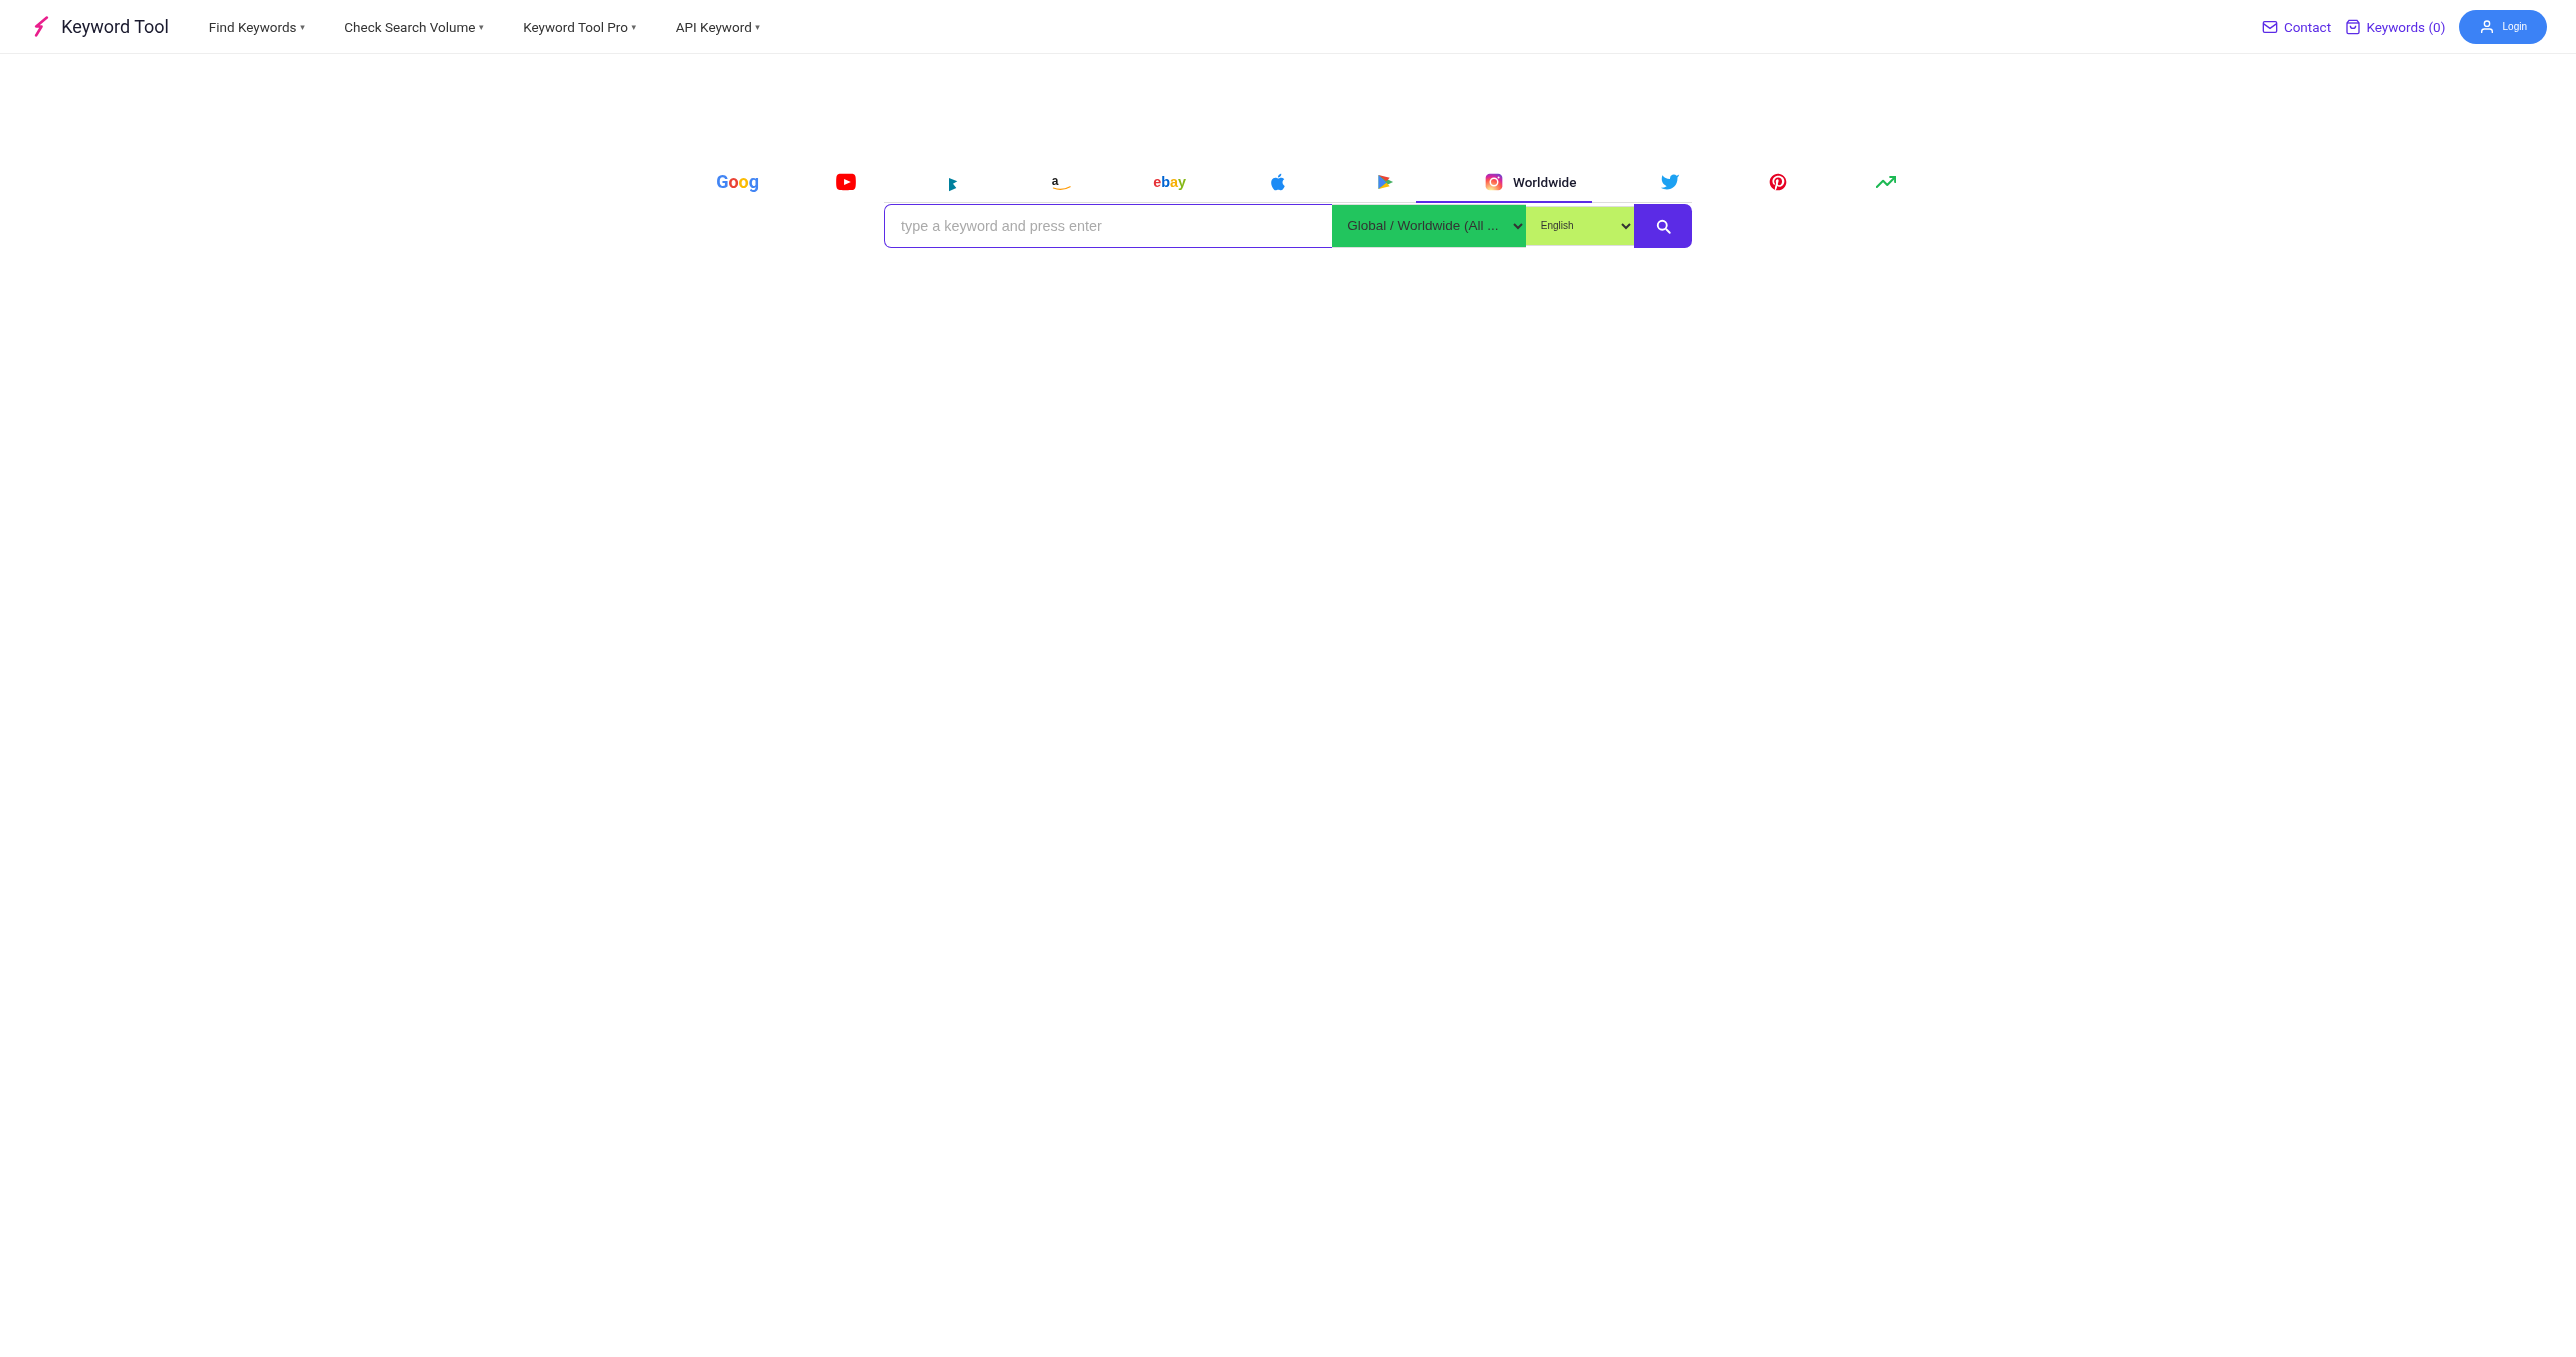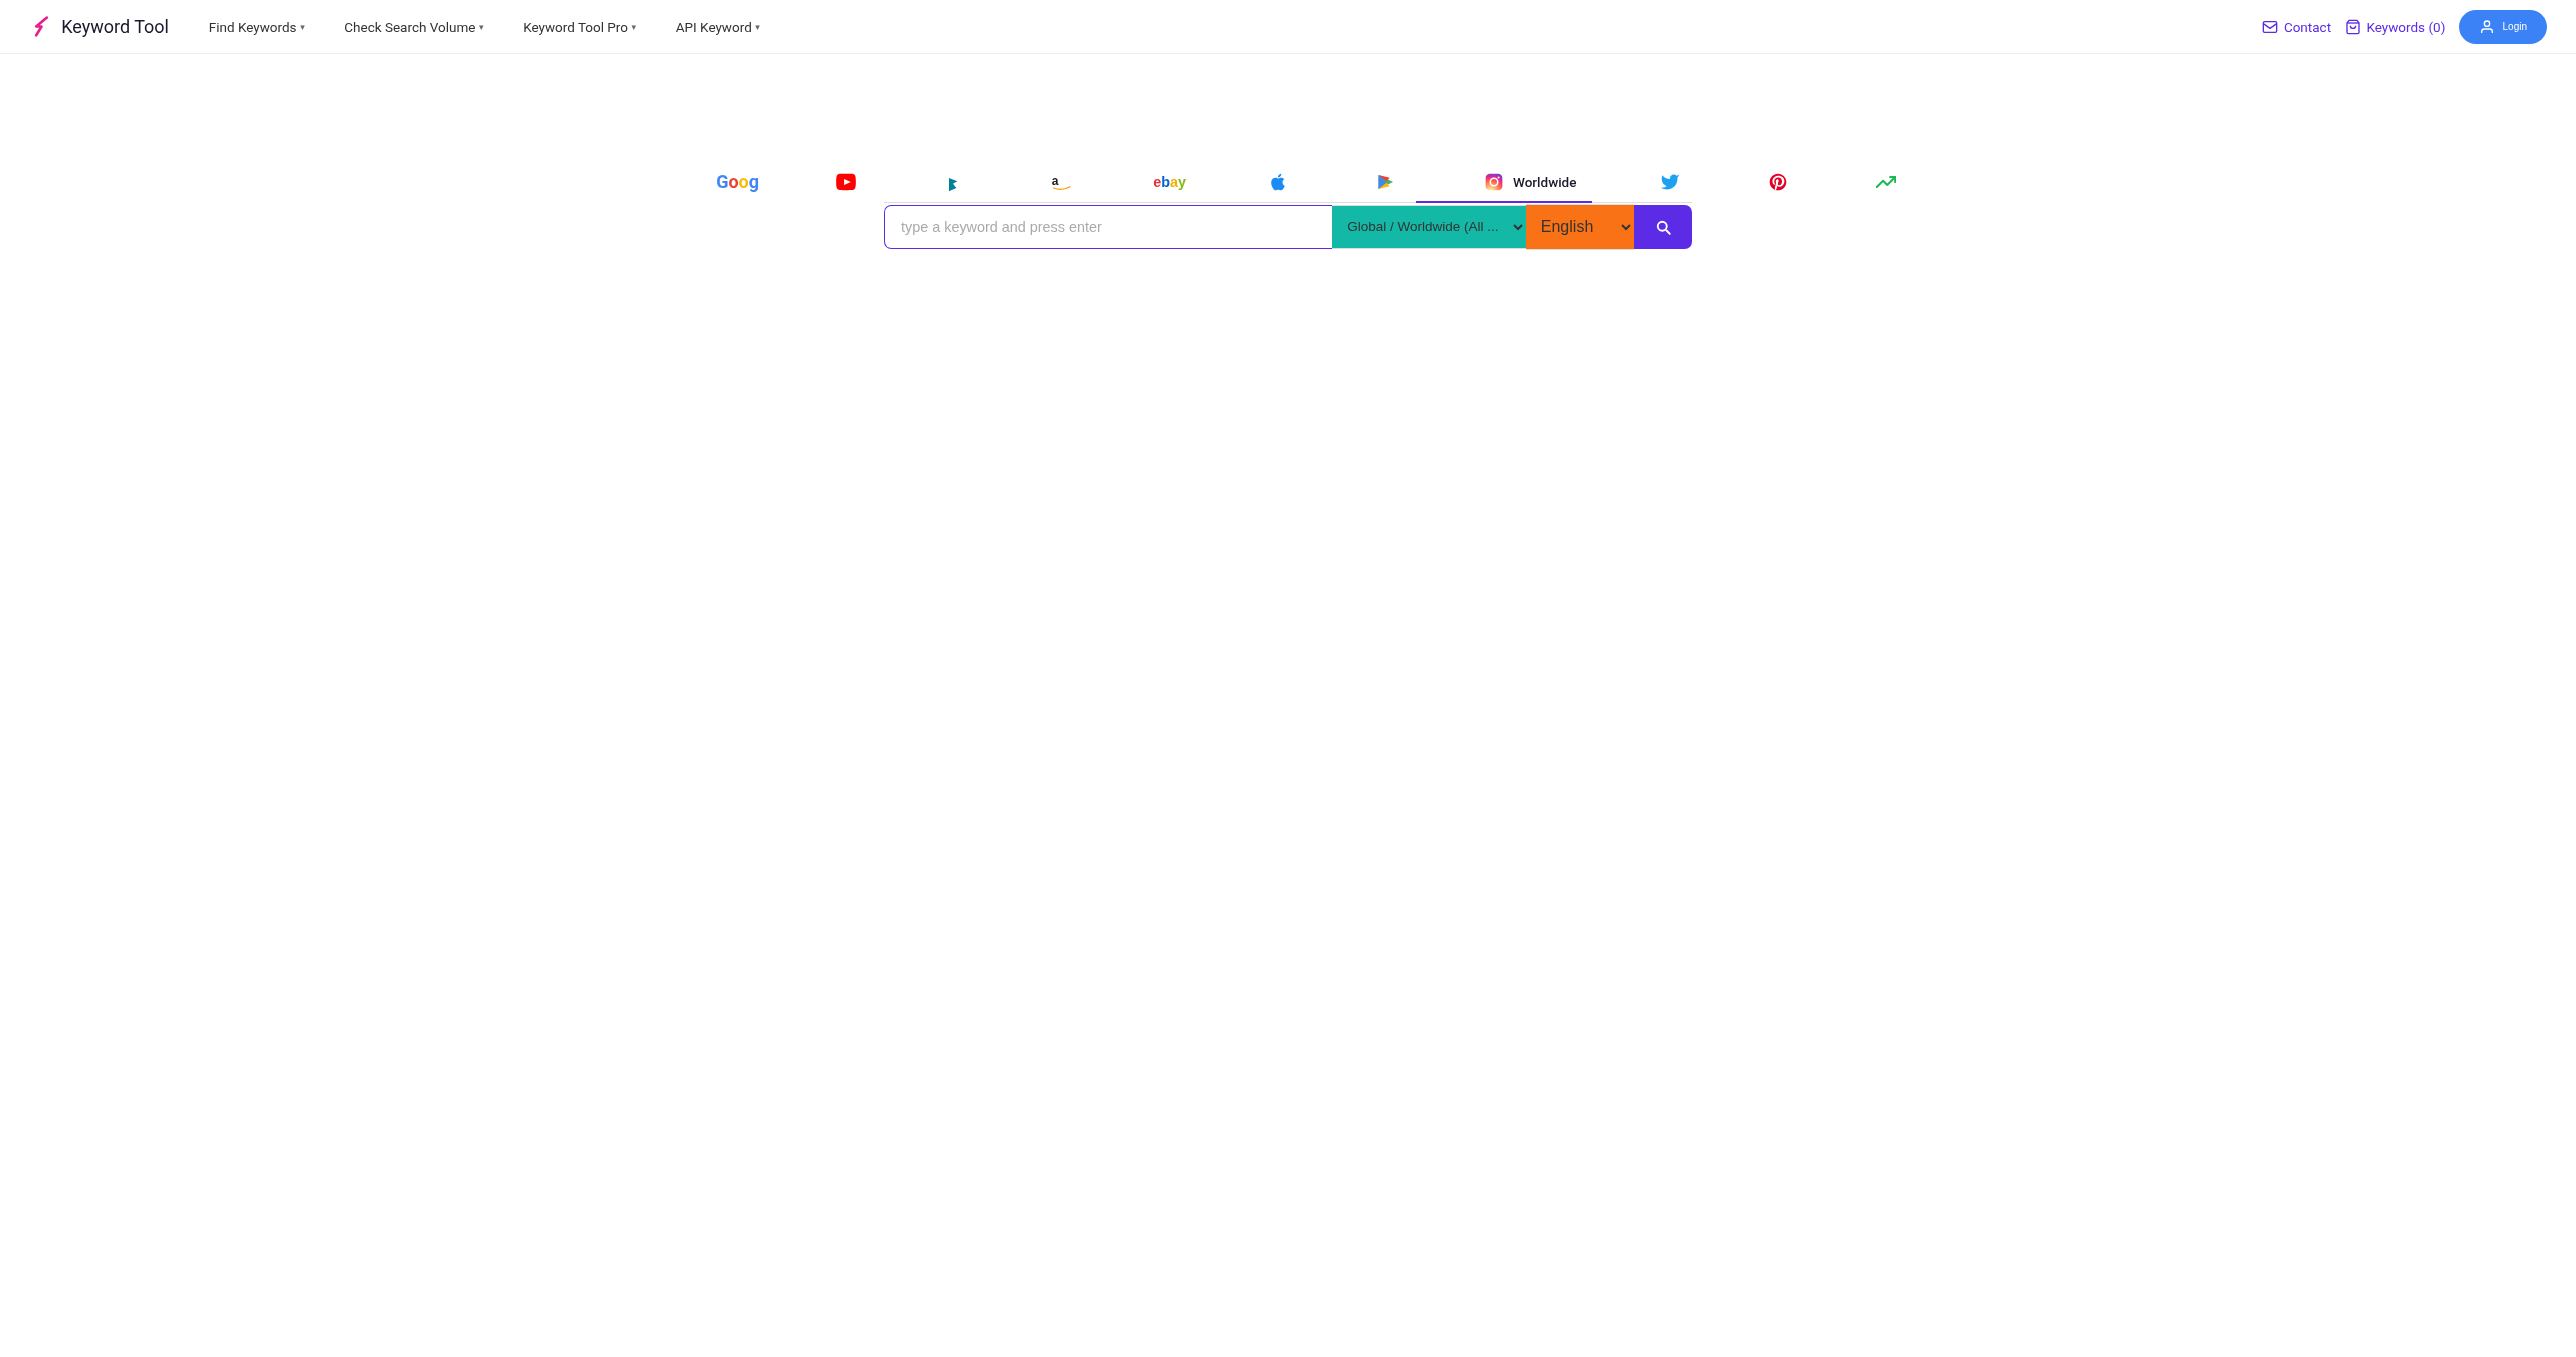--- a/index.html
+++ b/index.html
@@ -155,33 +155,33 @@
       color: #999;
     }
     .search-input::placeholder { color: #aaa; }
     .location-select {
       padding: 12.6px 10.8px;
       font-size: 13.5px;
       border: 1.8px solid #ddd;
       border-right: none;
       border-left: none;
       outline: none;
-      background: #14b8a6;
+      background: #22c55e;
       color: #333;
       cursor: pointer;
       min-width: 162px;
     }
     .language-select {
       padding: 12.6px 10.8px;
-      font-size: 16px;
+      font-size: 10px;
       border: 1.8px solid #ddd;
       border-right: none;
       border-left: none;
       outline: none;
-      background: #f97316;
+      background: #bef264;
       color: #333;
       cursor: pointer;
       min-width: 108px;
     }
     .search-btn {
       background: #5b2be6;
       border: none;
       border-radius: 0 7.2px 7.2px 0;
       padding: 12.6px 20px;
       cursor: pointer;

